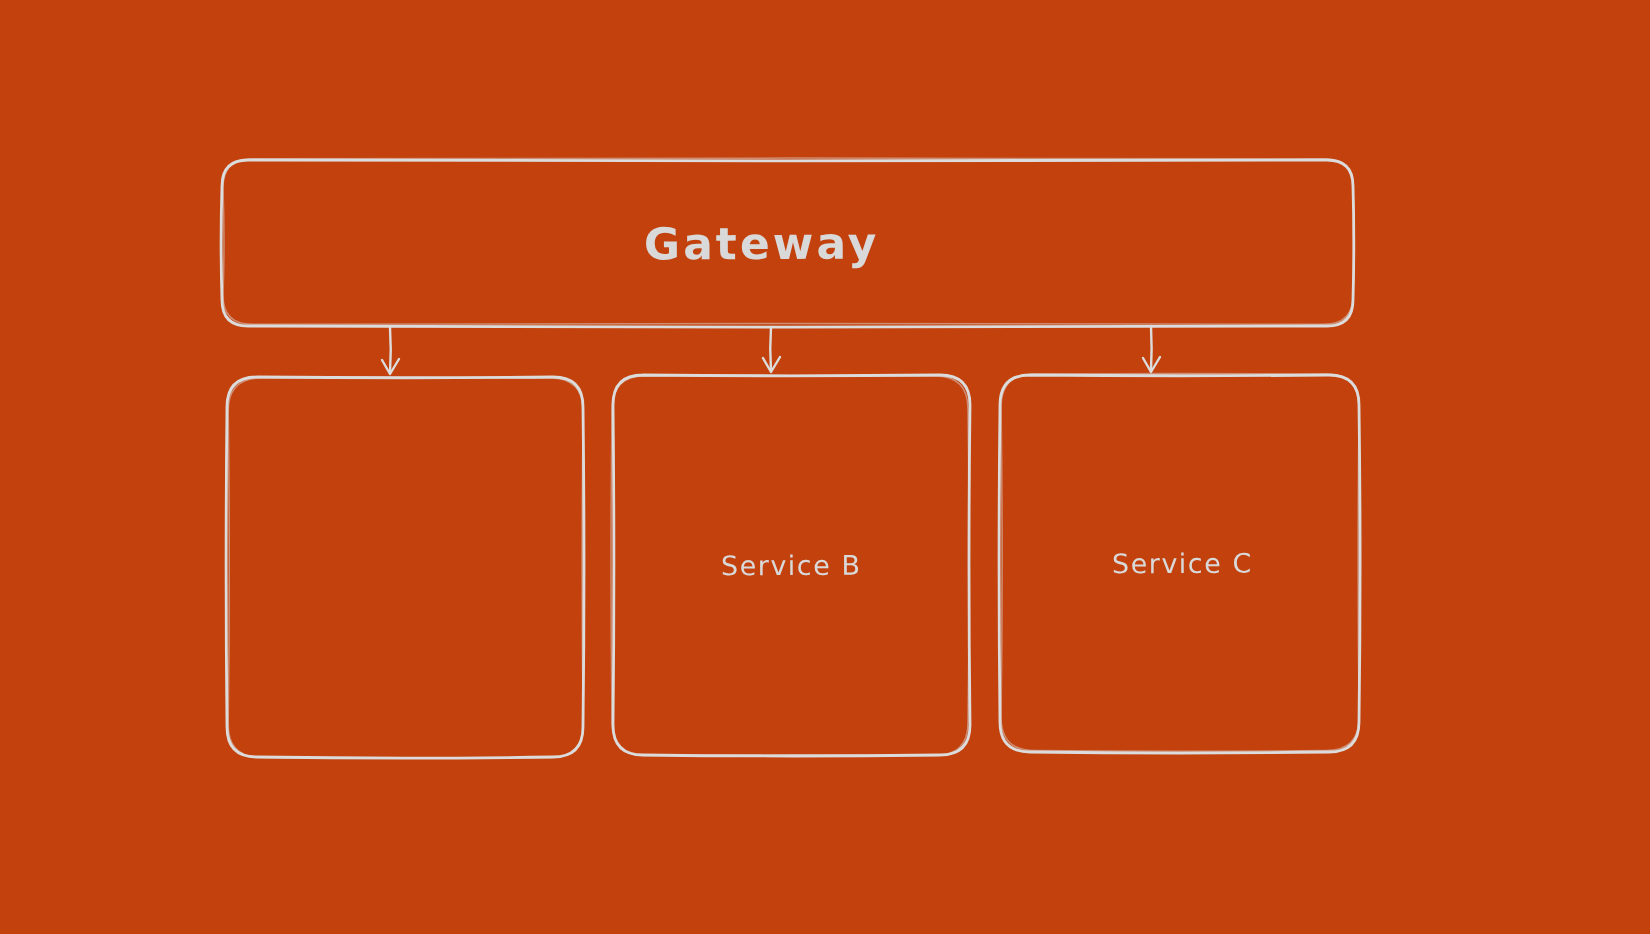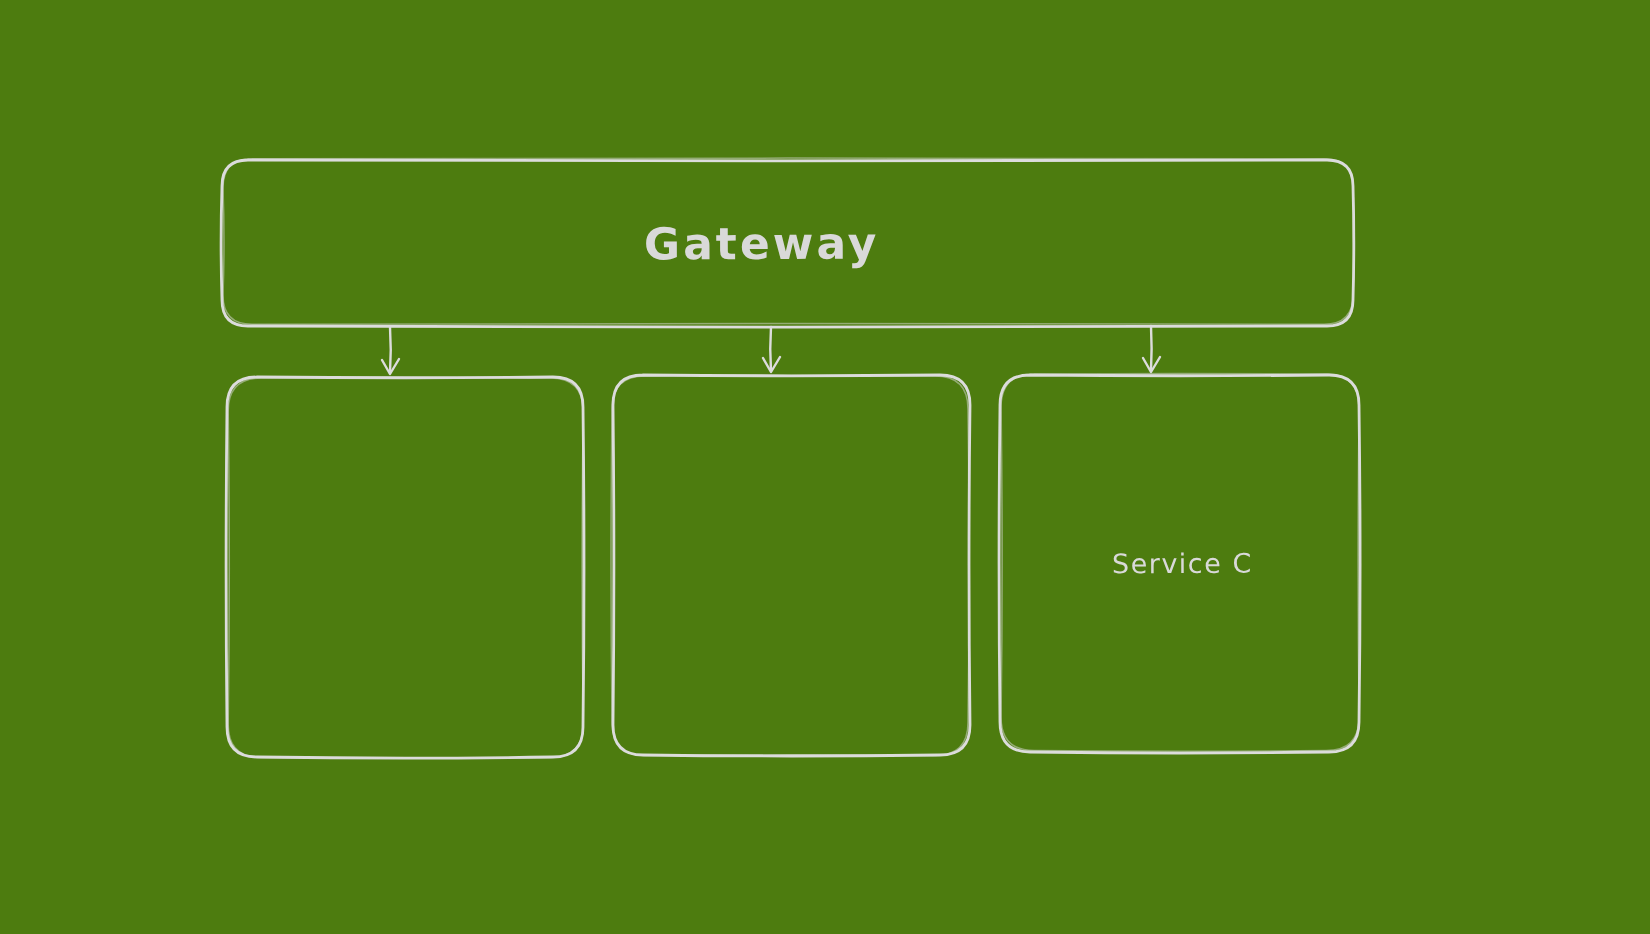--- a/index.html
+++ b/index.html
@@ -5,21 +5,21 @@
   html, body {
     margin: 0; padding: 0;
     width: 1650px; height: 934px;
     overflow: hidden;
     background: #121212;
     font-family: "DejaVu Sans", sans-serif;
   }
   .stage {
     position: relative;
     width: 1650px; height: 934px;
-    background: #4d7c0f;
+    background: #c2410c;
   }
   svg.layer {
     position: absolute; left: 0; top: 0;
     width: 1650px; height: 934px;
     display: block;
   }
   .node {
     position: absolute;
     display: flex;
     align-items: center;
@@ -79,18 +79,21 @@
         <path d="M 1151 326 Q 1152.2 348.5 1151 371" fill="none" stroke="#dcdcdc" stroke-width="2.4" stroke-linecap="round" stroke-linejoin="round"></path>
         <path d="M 1143 358 L 1151 372 L 1160 357" fill="none" stroke="#dcdcdc" stroke-width="2.4" stroke-linecap="round" stroke-linejoin="round"></path>
       </g>
   </svg>
 
   <div class="node" style="left:222px; top:160px; width:1131px; height:166px;">
     <span class="label gateway-label">Gateway</span>
   </div>
 
 
+  <div class="node" style="left:613px; top:375px; width:357px; height:380px;">
+    <span class="label service-label">Service B</span>
+  </div>
 
   <div class="node" style="left:1000px; top:375px; width:359px; height:377px;">
     <span class="label service-label label-c">Service C</span>
   </div>
 
 </div>
 
 </body></html>

